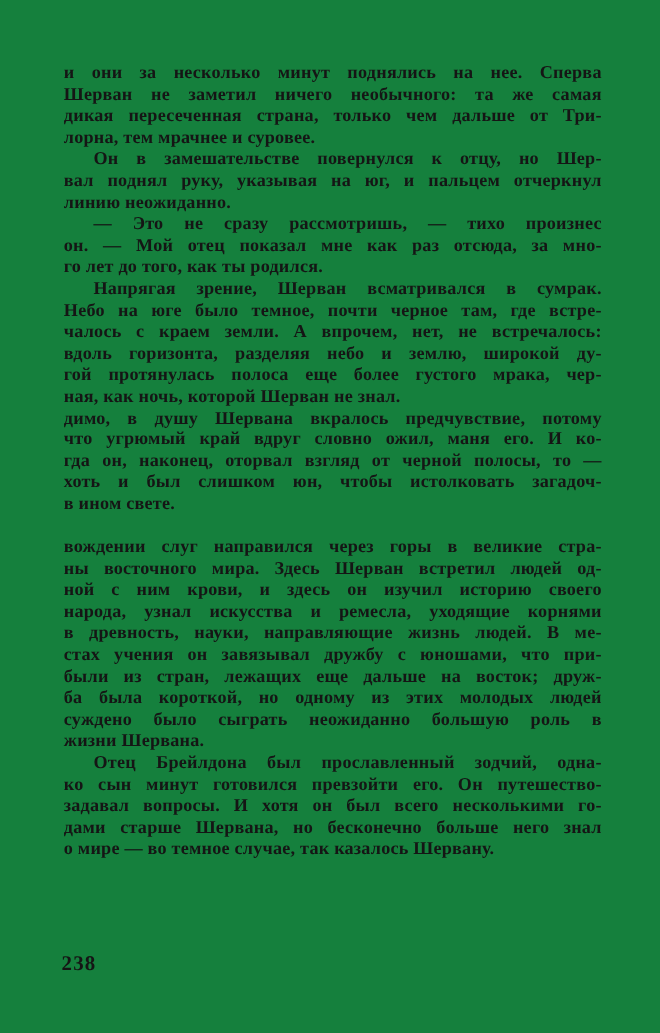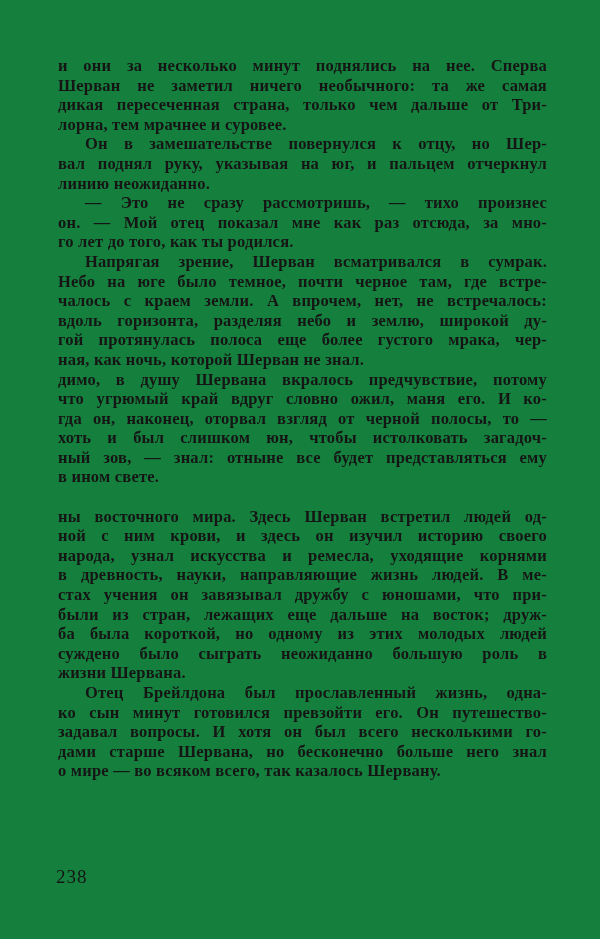--- a/index.html
+++ b/index.html
@@ -42,21 +42,21 @@
     text-indent: 27px;
   }
   .section-break {
     height: 19.6px;
   }
   .page-number {
     position: absolute;
     left: 56px;
     top: 866px;
     font-size: 19px;
-    font-weight: normal;
+    font-weight: bold;
     letter-spacing: 1px;
     color: #151515;
   }
 </style>
 </head>
 <body>
 
 <div class="page">
   <div class="text-block">
       <div class="paragraph">
@@ -81,37 +81,37 @@
         <div class="line">чалось с краем земли. А впрочем, нет, не встречалось:</div>
         <div class="line">вдоль горизонта, разделяя небо и землю, широкой ду-</div>
         <div class="line">гой протянулась полоса еще более густого мрака, чер-</div>
         <div class="line last">ная, как ночь, которой Шерван не знал.</div>
       </div>
       <div class="paragraph">
         <div class="line">димо, в душу Шервана вкралось предчувствие, потому</div>
         <div class="line">что угрюмый край вдруг словно ожил, маня его. И ко-</div>
         <div class="line">гда он, наконец, оторвал взгляд от черной полосы, то —</div>
         <div class="line">хоть и был слишком юн, чтобы истолковать загадоч-</div>
-        <div class="line">ный зов, — знал: отныне все будет представляться ему</div>
         <div class="line last">в ином свете.</div>
       </div>
       <div class="section-break"></div>
       <div class="paragraph">
+        <div class="line">вождении слуг направился через горы в великие стра-</div>
         <div class="line">ны восточного мира. Здесь Шерван встретил людей од-</div>
         <div class="line">ной с ним крови, и здесь он изучил историю своего</div>
         <div class="line">народа, узнал искусства и ремесла, уходящие корнями</div>
         <div class="line">в древность, науки, направляющие жизнь людей. В ме-</div>
         <div class="line">стах учения он завязывал дружбу с юношами, что при-</div>
         <div class="line">были из стран, лежащих еще дальше на восток; друж-</div>
         <div class="line">ба была короткой, но одному из этих молодых людей</div>
         <div class="line">суждено было сыграть неожиданно большую роль в</div>
         <div class="line last">жизни Шервана.</div>
       </div>
       <div class="paragraph">
-        <div class="line indent">Отец Брейлдона был прославленный жизнь, одна-</div>
+        <div class="line indent">Отец Брейлдона был прославленный зодчий, одна-</div>
         <div class="line">ко сын минут готовился превзойти его. Он путешество-</div>
         <div class="line">задавал вопросы. И хотя он был всего несколькими го-</div>
         <div class="line">дами старше Шервана, но бесконечно больше него знал</div>
-        <div class="line last">о мире — во всяком всего, так казалось Шервану.</div>
+        <div class="line last">о мире — во темное случае, так казалось Шервану.</div>
       </div>
     </div>
   <div class="page-number">238</div>
 </div>
 
 </body></html>

